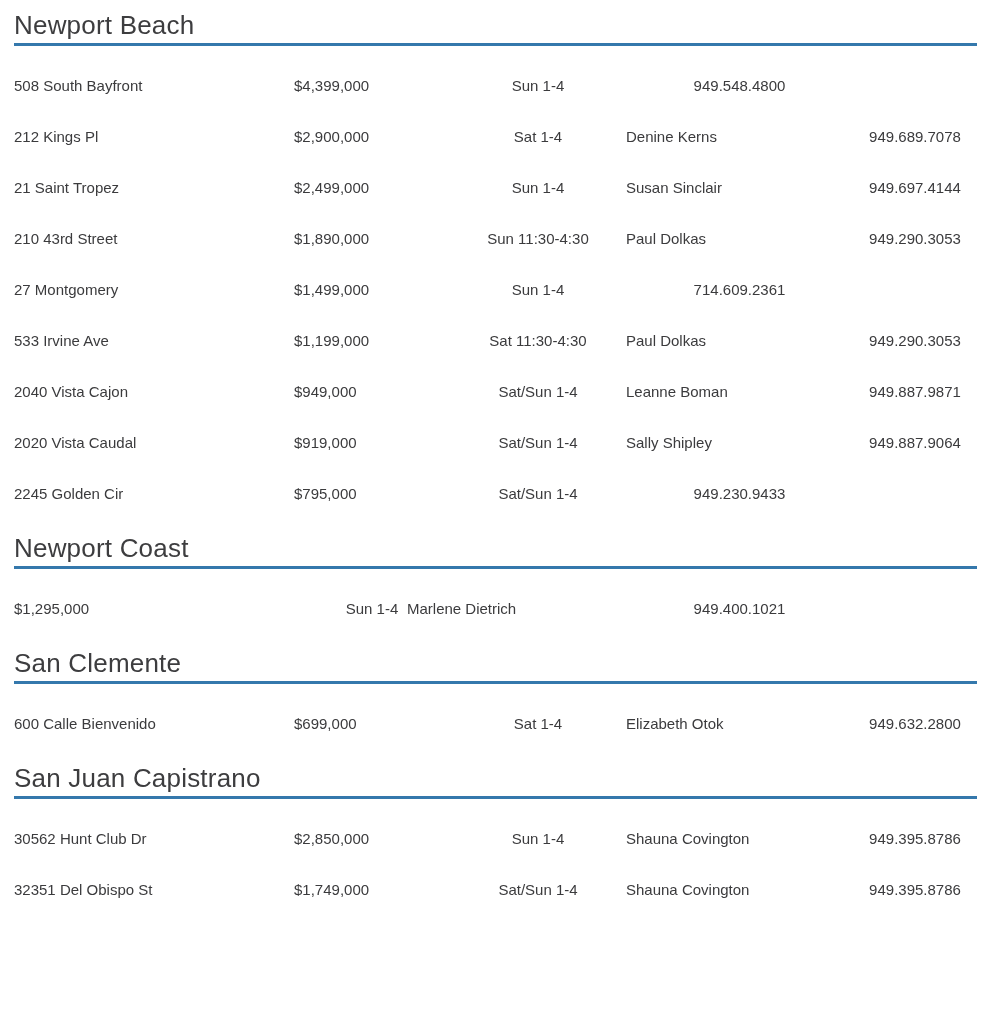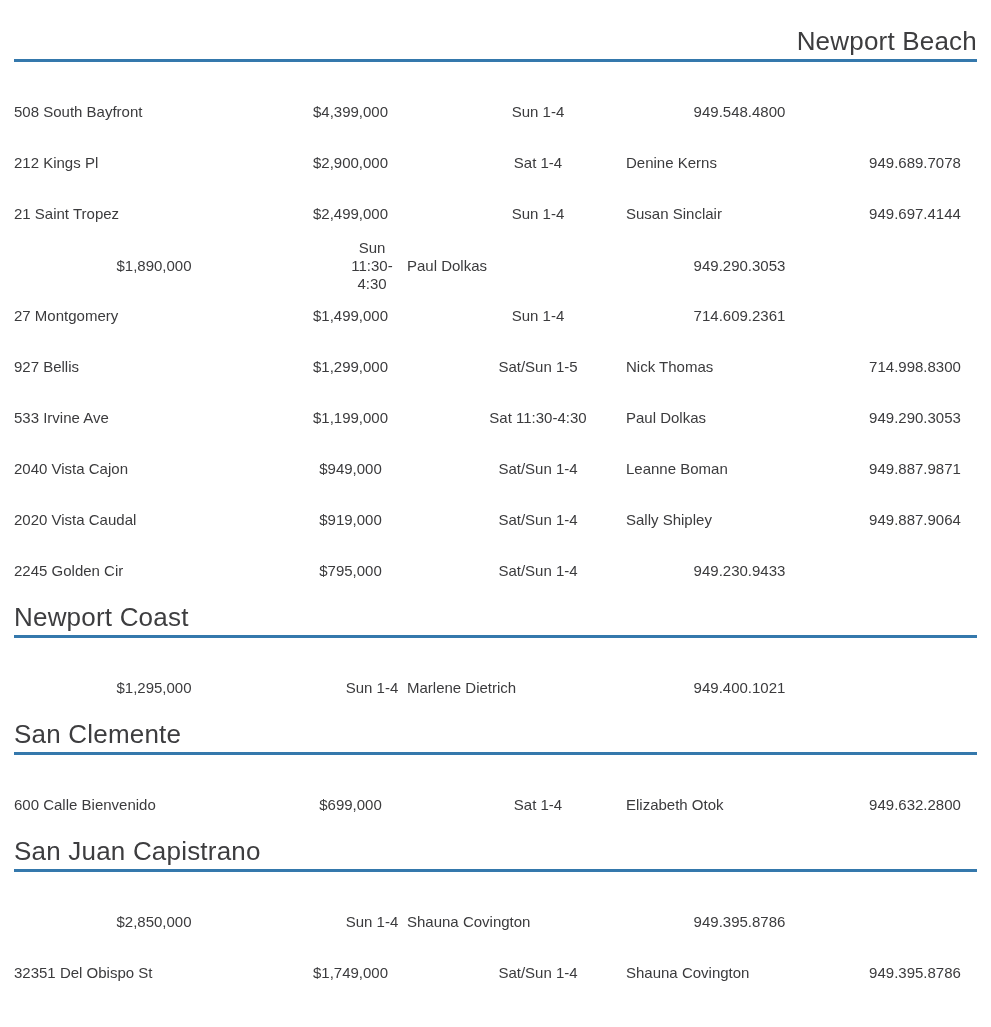--- a/index.html
+++ b/index.html
@@ -11,44 +11,44 @@
     font-family: "Liberation Sans", "DejaVu Sans", sans-serif;
     color: var(--text);
     overflow: hidden;
   }
   .page {
     width: 991px;
     height: 1027px;
     padding: 0 14px;
   }
   .section-head {
-    margin-top: 8px;
+    margin-top: 16px;
     padding-bottom: 4px;
     border-bottom: 3px solid var(--accent);
     border-image: linear-gradient(to bottom, #174a72, #3579ad) 1;
   }
-  .section:first-child .section-head { margin-top: 28px; text-align: right; }
+  .section:first-child .section-head { margin-top: 12px; }
   .section-title {
     font-size: 26px;
     line-height: 27px;
     font-weight: 400;
     letter-spacing: 0.2px;
     color: #3d3d3f;
   }
-  .rows { padding-top: 24px; }
+  .rows { padding-top: 14px; }
   .listing-row {
     display: grid;
     grid-template-columns: 280px 113px 219px 227px 124px;
     align-items: center;
     height: 51px;
     font-size: 15px;
     line-height: 1.2;
   }
   .cell-address { text-align: left; }
-  .cell-price   { text-align: center; }
+  .cell-price   { text-align: left; }
   .cell-time    { text-align: center; padding-left: 43px; }
   .cell-agent   { text-align: left; }
   .cell-phone   { text-align: center; }
 </style>
 </head>
 <body>
 
 <main class="page">
   <section class="section">
     <div class="section-head">
@@ -72,40 +72,34 @@
 
   <div class="listing-row">
     <span class="cell-address">21 Saint Tropez</span>
     <span class="cell-price">$2,499,000</span>
     <span class="cell-time">Sun 1-4</span>
     <span class="cell-agent">Susan Sinclair</span>
     <span class="cell-phone">949.697.4144</span>
   </div>
 
   <div class="listing-row">
+    <span class="cell-address">210 43rd Street</span>
     <span class="cell-price">$1,890,000</span>
     <span class="cell-time">Sun 11:30-4:30</span>
     <span class="cell-agent">Paul Dolkas</span>
     <span class="cell-phone">949.290.3053</span>
   </div>
 
   <div class="listing-row">
     <span class="cell-address">27 Montgomery</span>
     <span class="cell-price">$1,499,000</span>
     <span class="cell-time">Sun 1-4</span>
     <span class="cell-phone">714.609.2361</span>
   </div>
 
-  <div class="listing-row">
-    <span class="cell-address">927 Bellis</span>
-    <span class="cell-price">$1,299,000</span>
-    <span class="cell-time">Sat/Sun 1-5</span>
-    <span class="cell-agent">Nick Thomas</span>
-    <span class="cell-phone">714.998.8300</span>
-  </div>
 
   <div class="listing-row">
     <span class="cell-address">533 Irvine Ave</span>
     <span class="cell-price">$1,199,000</span>
     <span class="cell-time">Sat 11:30-4:30</span>
     <span class="cell-agent">Paul Dolkas</span>
     <span class="cell-phone">949.290.3053</span>
   </div>
 
   <div class="listing-row">
@@ -161,20 +155,21 @@
   </div>
 </div>
   </section>
 
   <section class="section">
     <div class="section-head">
       <h2 class="section-title">San Juan Capistrano</h2>
     </div>
     <div class="rows">
   <div class="listing-row">
+    <span class="cell-address">30562 Hunt Club Dr</span>
     <span class="cell-price">$2,850,000</span>
     <span class="cell-time">Sun 1-4</span>
     <span class="cell-agent">Shauna Covington</span>
     <span class="cell-phone">949.395.8786</span>
   </div>
 
   <div class="listing-row">
     <span class="cell-address">32351 Del Obispo St</span>
     <span class="cell-price">$1,749,000</span>
     <span class="cell-time">Sat/Sun 1-4</span>

